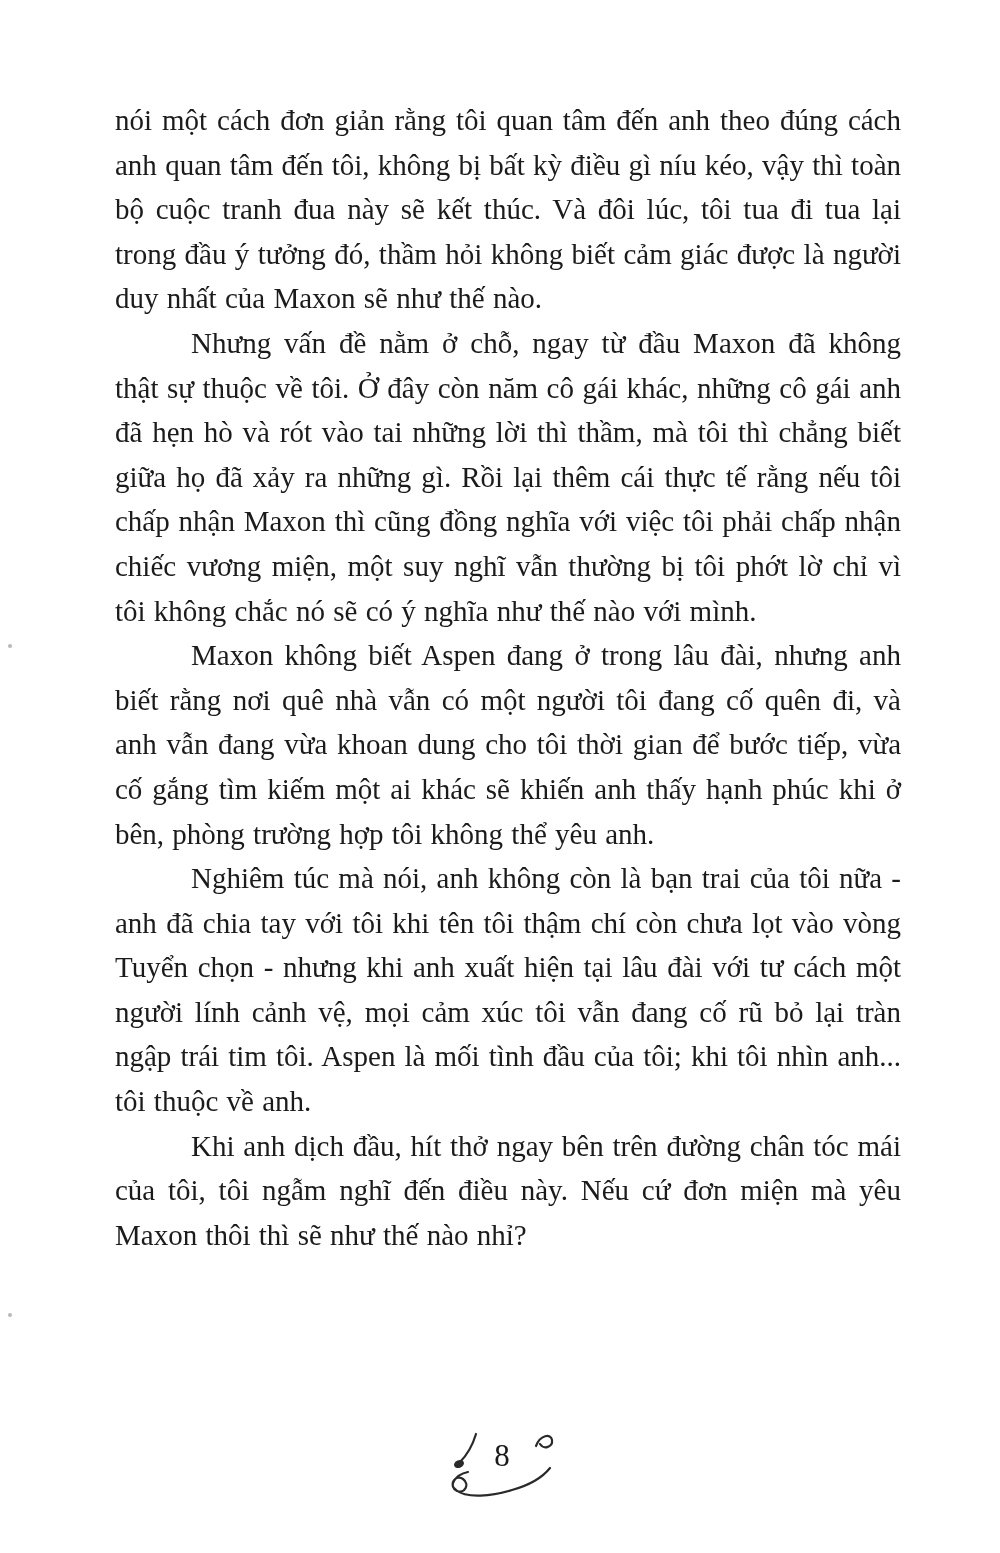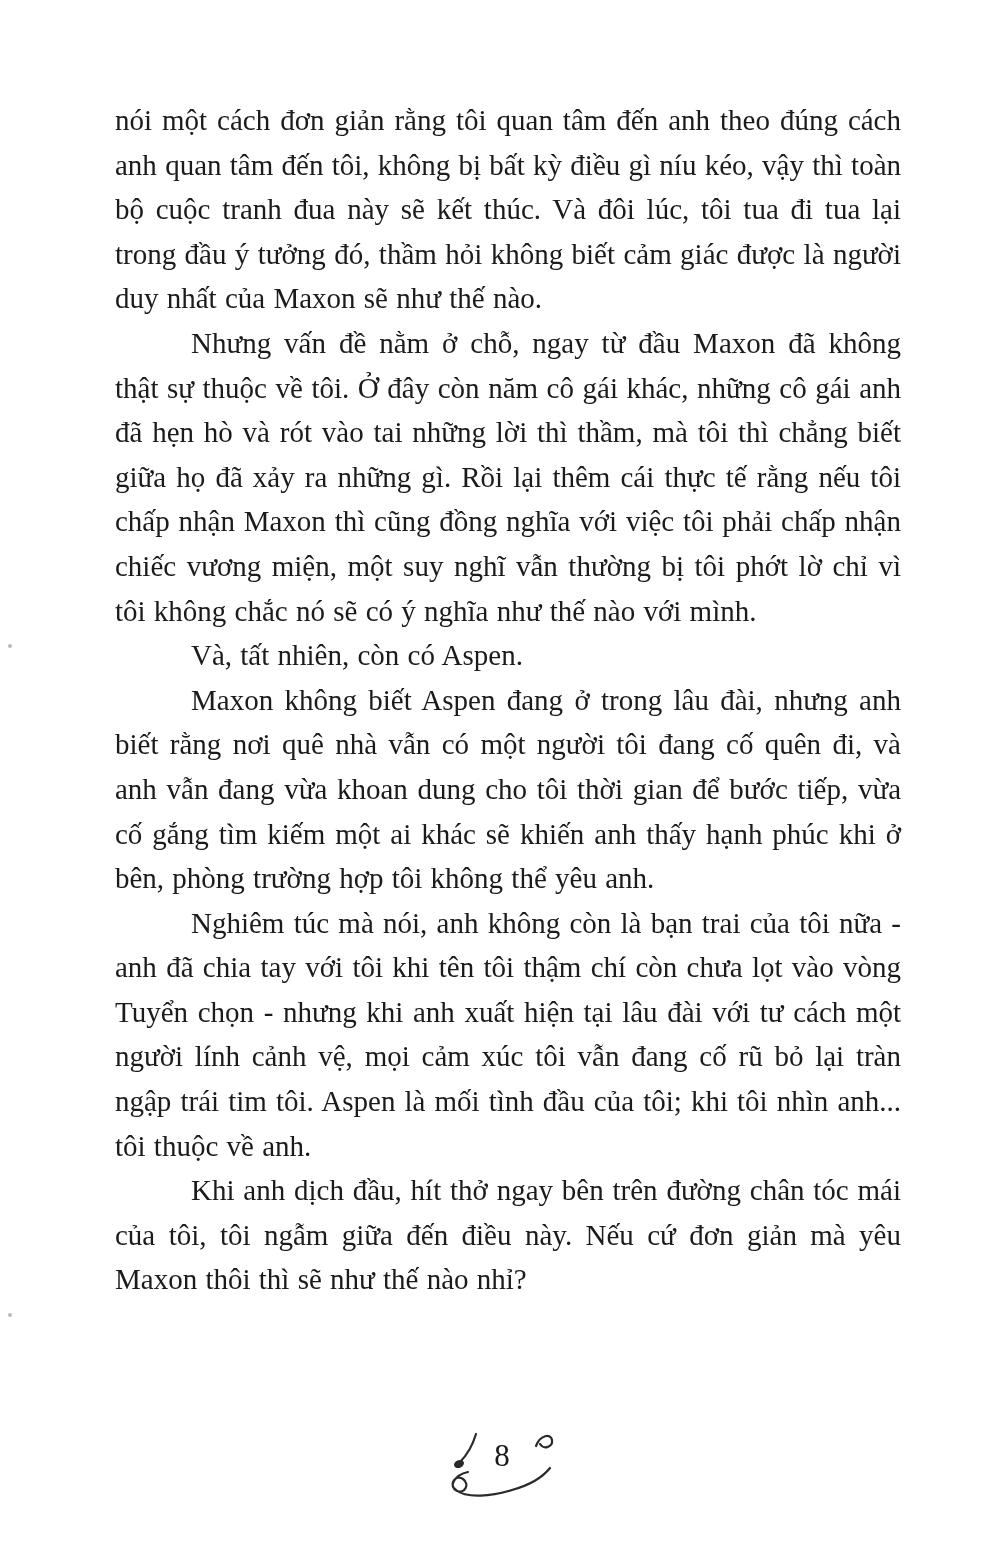--- a/index.html
+++ b/index.html
@@ -69,24 +69,23 @@
 </style>
 </head>
 <body>
 
 <div class="page">
 
   <div class="text-block" style="color: rgb(27, 27, 27);">
 
   <p class="para">nói một cách đơn giản rằng tôi quan tâm đến anh theo đúng cách anh quan tâm đến tôi, không bị bất kỳ điều gì níu kéo, vậy thì toàn bộ cuộc tranh đua này sẽ kết thúc. Và đôi lúc, tôi tua đi tua lại trong đầu ý tưởng đó, thầm hỏi không biết cảm giác được là người duy nhất của Maxon sẽ như thế nào.</p>
       <p class="para indent">Nhưng vấn đề nằm ở chỗ, ngay từ đầu Maxon đã không thật sự thuộc về tôi. Ở đây còn năm cô gái khác, những cô gái anh đã hẹn hò và rót vào tai những lời thì thầm, mà tôi thì chẳng biết giữa họ đã xảy ra những gì. Rồi lại thêm cái thực tế rằng nếu tôi chấp nhận Maxon thì cũng đồng nghĩa với việc tôi phải chấp nhận chiếc vương miện, một suy nghĩ vẫn thường bị tôi phớt lờ chỉ vì tôi không chắc nó sẽ có ý nghĩa như thế nào với mình.</p>
-      <p class="para indent">Và, tất nhiên, còn có Aspen.</p>
       <p class="para indent">Maxon không biết Aspen đang ở trong lâu đài, nhưng anh biết rằng nơi quê nhà vẫn có một người tôi đang cố quên đi, và anh vẫn đang vừa khoan dung cho tôi thời gian để bước tiếp, vừa cố gắng tìm kiếm một ai khác sẽ khiến anh thấy hạnh phúc khi ở bên, phòng trường hợp tôi không thể yêu anh.</p>
       <p class="para indent">Nghiêm túc mà nói, anh không còn là bạn trai của tôi nữa - anh đã chia tay với tôi khi tên tôi thậm chí còn chưa lọt vào vòng Tuyển chọn - nhưng khi anh xuất hiện tại lâu đài với tư cách một người lính cảnh vệ, mọi cảm xúc tôi vẫn đang cố rũ bỏ lại tràn ngập trái tim tôi. Aspen là mối tình đầu của tôi; khi tôi nhìn anh... tôi thuộc về anh.</p>
-      <p class="para indent">Khi anh dịch đầu, hít thở ngay bên trên đường chân tóc mái của tôi, tôi ngẫm giữa đến điều này. Nếu cứ đơn giản mà yêu Maxon thôi thì sẽ như thế nào nhỉ?</p>
+      <p class="para indent">Khi anh dịch đầu, hít thở ngay bên trên đường chân tóc mái của tôi, tôi ngẫm nghĩ đến điều này. Nếu cứ đơn miện mà yêu Maxon thôi thì sẽ như thế nào nhỉ?</p>
     </div>
 
   <div class="speck" style="left:8px; top:628px;"></div>
   <div class="speck" style="left:8px; top:1297px;"></div>
 
   <div class="footer">
     <svg class="ornament" viewBox="0 0 120 78" aria-hidden="false">
 
       <path d="M36,6 C33,16 28,26 20,34"></path>
       <ellipse class="blob" cx="19" cy="36" rx="5.2" ry="3.8" transform="rotate(-24 19 36)"></ellipse>

